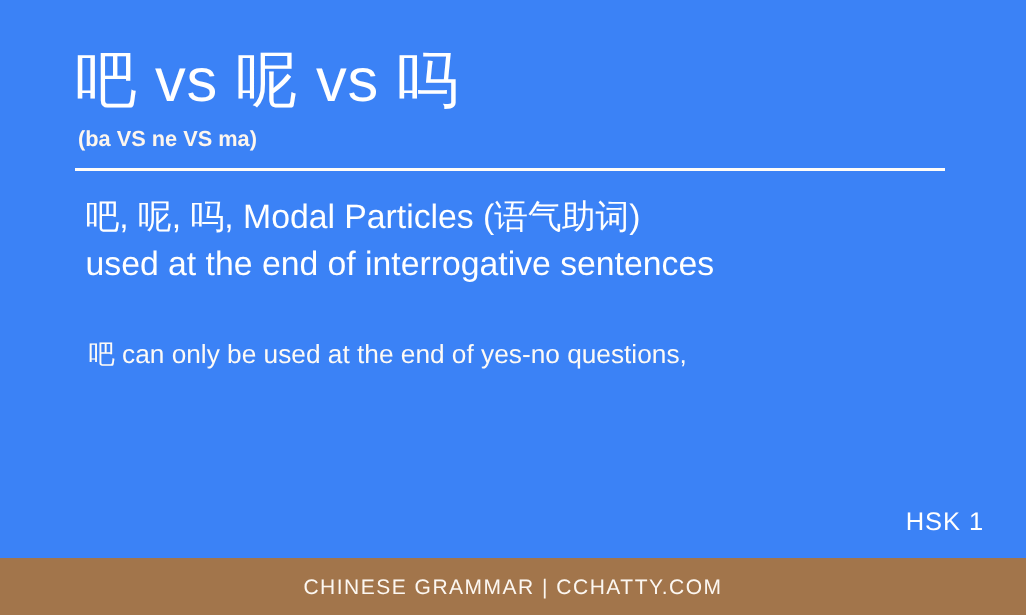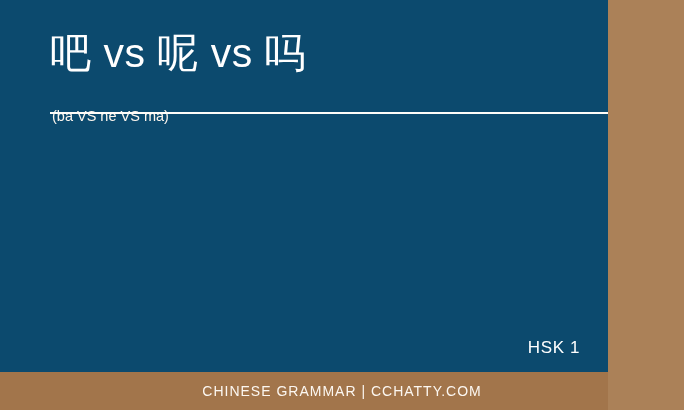--- a/index.html
+++ b/index.html
@@ -10,23 +10,23 @@
   body {
     width: 684px;
     height: 410px;
     overflow: hidden;
     font-family: "Liberation Sans", "DejaVu Sans", sans-serif;
     background: #ab8158;
   }
 
   #card {
     position: relative;
-    width: 608px;
+    width: 684px;
     height: 410px;
-    background: #0c4a6e;
+    background: #3b82f6;
     box-sizing: border-box;
     overflow: hidden;
   }
 
   
   #header {
     position: absolute;
     left: 0;
     top: 0;
     width: 684px;
@@ -44,23 +44,22 @@
     white-space: nowrap;
   }
 
   #subtitle {
     position: absolute;
     left: 52px;
     top: 86px;
     font-size: 14.5px;
     line-height: 1.0;
     color: #fdf6ee;
-    font-weight: 400;
+    font-weight: 700;
     white-space: nowrap;
-    margin-top: 23px;
   }
 
   #divider {
     position: absolute;
     left: 50px;
     top: 112px;
     width: 580px;
     height: 2px;
     background: #fffdf9;
   }
@@ -137,22 +136,27 @@
 <body>
 
 <div id="card">
 
   <div id="header">
     <div id="title">吧 vs 呢 vs 吗</div>
     <div id="subtitle">(ba VS ne VS ma)</div>
     <div id="divider"></div>
   </div>
 
+  <div id="definition">
+    <span class="defline">吧, 呢, 吗, Modal Particles (语气助词)</span>
+    <span class="defline">used at the end of interrogative sentences</span>
+  </div>
 
   <div id="rules">
+    <span class="ruleline">吧 can only be used at the end of yes-no questions,</span>
   </div>
 
   <div id="hsk-badge">HSK 1</div>
 
   <div id="footer">
     <span id="footer-text">CHINESE GRAMMAR | CCHATTY.COM</span>
   </div>
 
 </div>
 

